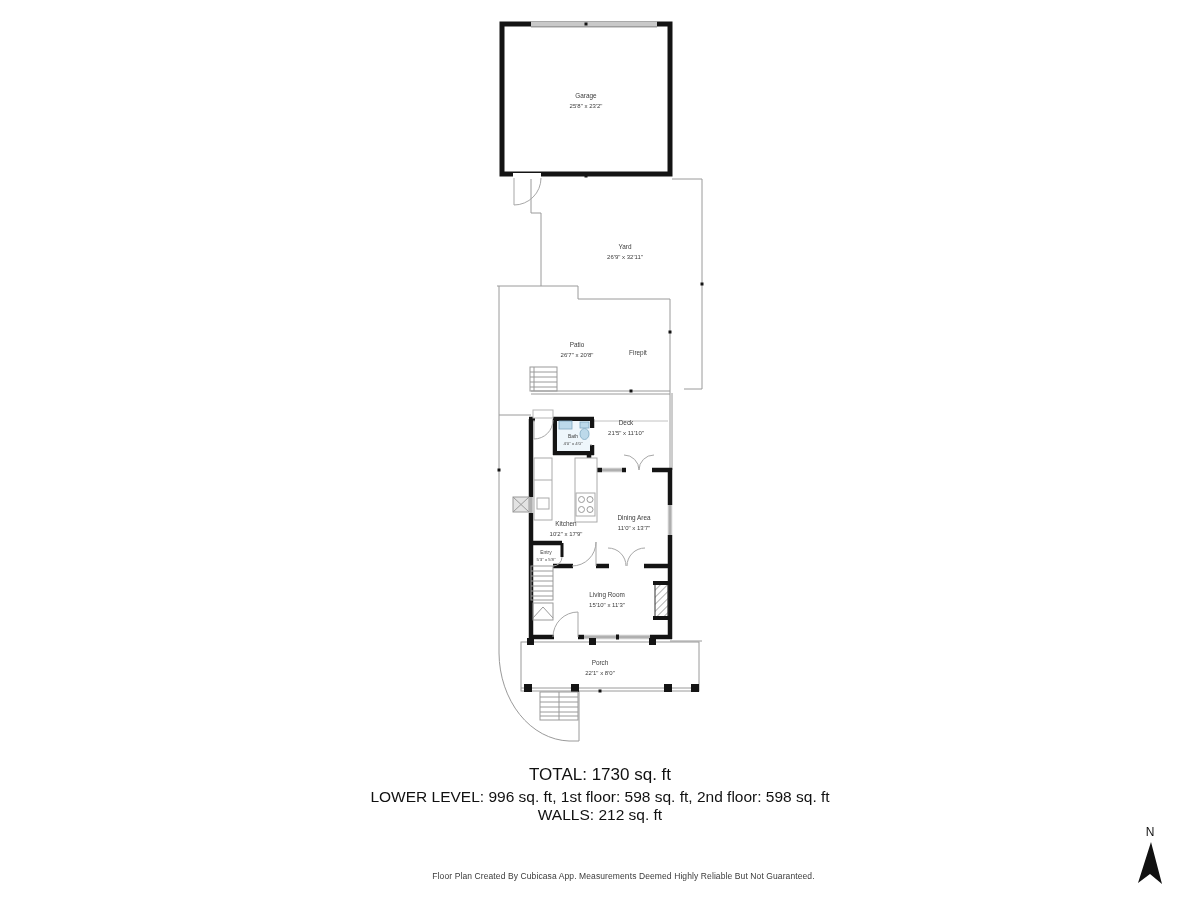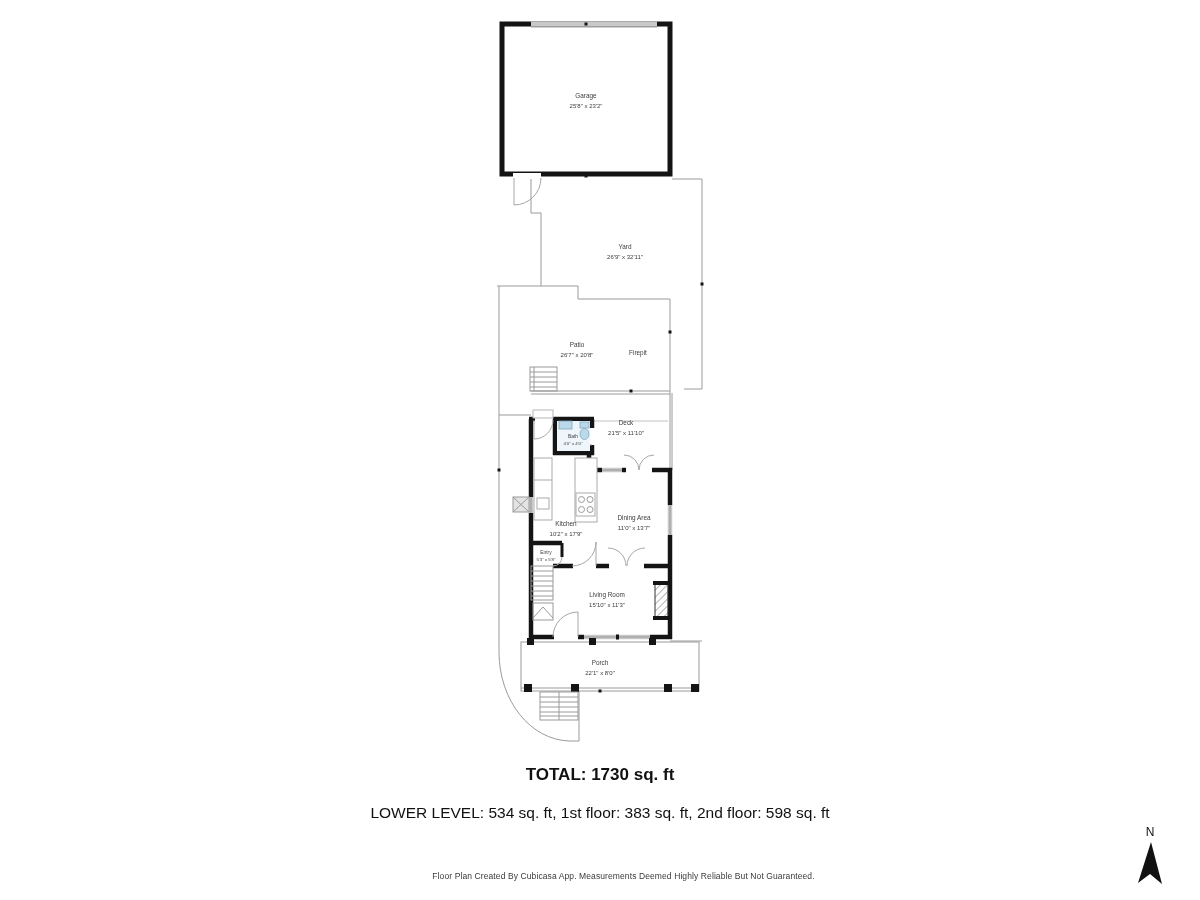--- a/index.html
+++ b/index.html
@@ -10,21 +10,21 @@
   }
   .plan-svg{position:absolute;left:0;top:0;}
   .room-name{font-size:6.4px;fill:#3c3c3c;text-anchor:middle;}
   .room-dims{font-size:6px;fill:#3c3c3c;text-anchor:middle;}
   .room-name.tiny{font-size:4.9px;}
   .room-dims.tiny{font-size:4.4px;}
   .summary{
     position:absolute;left:0;right:0;top:766px;text-align:center;
     line-height:18px;font-size:15.5px;color:#111;
   }
-  .summary .total{font-size:17px;font-weight:bold;margin-bottom:20px;}
+  .summary .total{font-size:17px;font-weight:normal;margin-bottom:4px;}
   .footer-note{
     position:absolute;left:0;right:0;top:871px;text-align:center;
     font-size:8.5px;color:#3a3a3a;letter-spacing:0.1px;padding-left:47px;
   }
   .compass{position:absolute;left:1126px;top:826px;width:48px;height:66px;text-align:center;}
   .compass .n-label{font-size:12px;color:#111;line-height:12px;}
 </style>
 </head>
 <body>
 
@@ -269,21 +269,22 @@
     <text x="607" y="597" class="room-name">Living Room</text>
     <text x="607" y="607" class="room-dims">15'10" x 11'3"</text>
 
     <text x="600" y="665" class="room-name">Porch</text>
     <text x="600" y="675" class="room-dims">22'1" x 8'0"</text>
   </g>
 </svg>
 
 <div class="summary">
   <div class="total">TOTAL: 1730 sq. ft</div>
-  <div>LOWER LEVEL: 534 sq. ft, 1st floor: 383 sq. ft, 2nd floor: 598 sq. ft</div>
+  <div>LOWER LEVEL: 996 sq. ft, 1st floor: 598 sq. ft, 2nd floor: 598 sq. ft</div>
+  <div>WALLS: 212 sq. ft</div>
 </div>
 
 <div class="footer-note">Floor Plan Created By Cubicasa App. Measurements Deemed Highly Reliable But Not Guaranteed.</div>
 
 <div class="compass">
   <div class="n-label">N</div>
   <svg width="40" height="50" viewBox="0 0 40 50">
     <polygon points="21,4 32,46 20,36 8,45" fill="#111"></polygon>
   </svg>
 </div>

